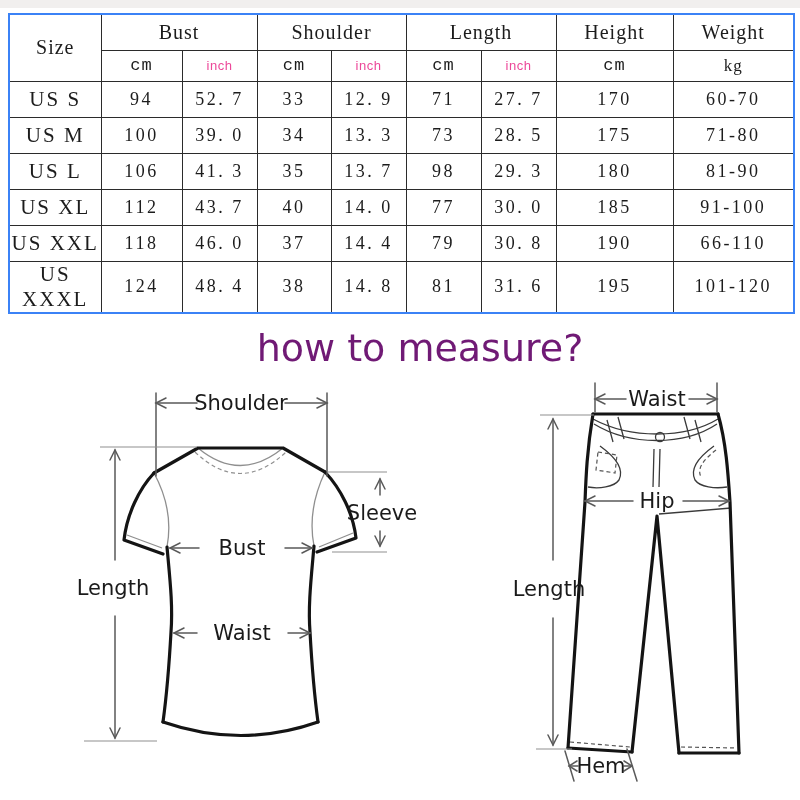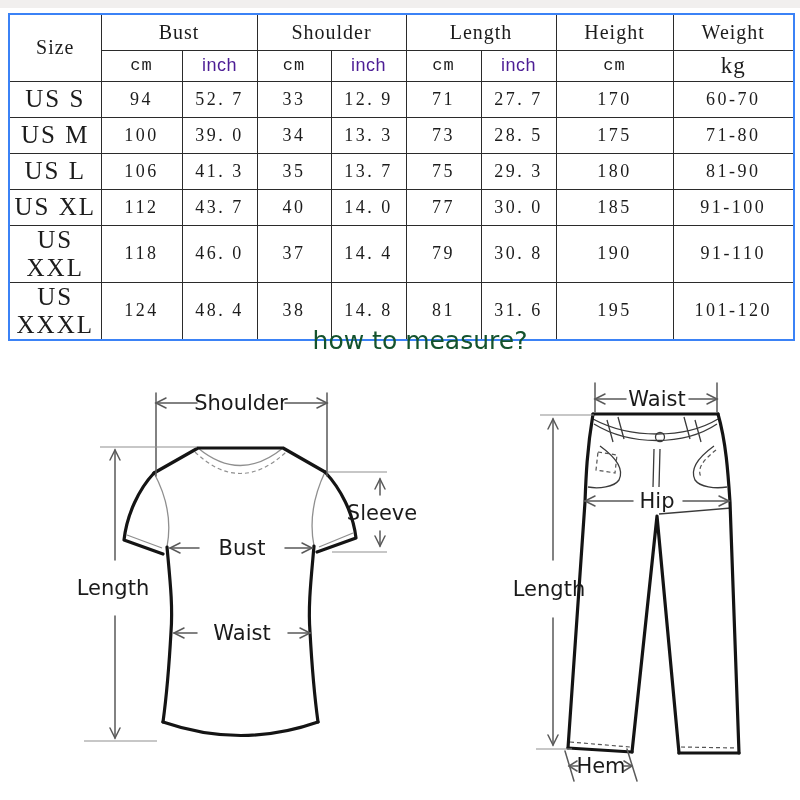--- a/index.html
+++ b/index.html
@@ -29,34 +29,34 @@
     font-weight:normal;
   }
   table.size-chart{border:2px solid #3b82f6;}
   .hdr{
     font-size:20px;font-weight:bold;letter-spacing:1px;
     font-family:"Liberation Serif","DejaVu Serif",serif;
   }
   .unit-cm{font-size:17px;letter-spacing:1px;font-family:Liberation Mono, monospace;}
   .unit-inch{
     font-family:"Liberation Sans","DejaVu Sans",sans-serif;
-    font-size:18px;color:#4c1d95;letter-spacing:0.5px;
-  }
-  .unit-kg{font-size:23px;letter-spacing:1px;}
+    font-size:13px;color:#ec4899;letter-spacing:0.5px;
+  }
+  .unit-kg{font-size:17px;letter-spacing:1px;}
   td.cell{font-size:18px;letter-spacing:2.5px;}
-  td.size-cell{font-size:25px;letter-spacing:2px;}
+  td.size-cell{font-size:21px;letter-spacing:2px;}
   tr.hrow1{height:36px;}
   tr.hrow2{height:31px;}
   tr.drow{height:36px;}
   
   .measure-heading{
     position:absolute;top:326px;left:420px;
     transform:translateX(-50%);
     font-family:"DejaVu Sans","Liberation Sans",sans-serif;
-    font-size:25px;font-weight:500;color:#14532d;
+    font-size:38px;font-weight:500;color:#701a75;
     letter-spacing:0px;white-space:nowrap;
   }
   
   svg.diagram{position:absolute;left:0;top:370px;}
   .outline{stroke:#141414;stroke-width:3.2;fill:none;stroke-linecap:round;stroke-linejoin:round;}
   .thin{stroke:#8f8f8f;stroke-width:1.3;fill:none;}
   .thin-dark{stroke:#3a3a3a;stroke-width:1.3;fill:none;}
   .dashed{stroke:#8f8f8f;stroke-width:1.2;fill:none;stroke-dasharray:4 3;}
   .dashed-dark{stroke:#555;stroke-width:1.2;fill:none;stroke-dasharray:4 3;}
   .measure{stroke:#5a5a5a;stroke-width:1.5;fill:none;stroke-linecap:round;}
@@ -123,21 +123,21 @@
     <td class="cell">28. 5</td>
     <td class="cell">175</td>
     <td class="cell">71-80</td>
   </tr>
   <tr class="drow">
     <td class="size-cell">US L</td>
     <td class="cell">106</td>
     <td class="cell">41. 3</td>
     <td class="cell">35</td>
     <td class="cell">13. 7</td>
-    <td class="cell">75</td>
+    <td class="cell">98</td>
     <td class="cell">29. 3</td>
     <td class="cell">180</td>
     <td class="cell">81-90</td>
   </tr>
   <tr class="drow">
     <td class="size-cell">US XL</td>
     <td class="cell">112</td>
     <td class="cell">43. 7</td>
     <td class="cell">40</td>
     <td class="cell">14. 0</td>
@@ -148,21 +148,21 @@
   </tr>
   <tr class="drow">
     <td class="size-cell">US XXL</td>
     <td class="cell">118</td>
     <td class="cell">46. 0</td>
     <td class="cell">37</td>
     <td class="cell">14. 4</td>
     <td class="cell">79</td>
     <td class="cell">30. 8</td>
     <td class="cell">190</td>
-    <td class="cell">91-110</td>
+    <td class="cell">66-110</td>
   </tr>
   <tr class="drow">
     <td class="size-cell">US XXXL</td>
     <td class="cell">124</td>
     <td class="cell">48. 4</td>
     <td class="cell">38</td>
     <td class="cell">14. 8</td>
     <td class="cell">81</td>
     <td class="cell">31. 6</td>
     <td class="cell">195</td>

